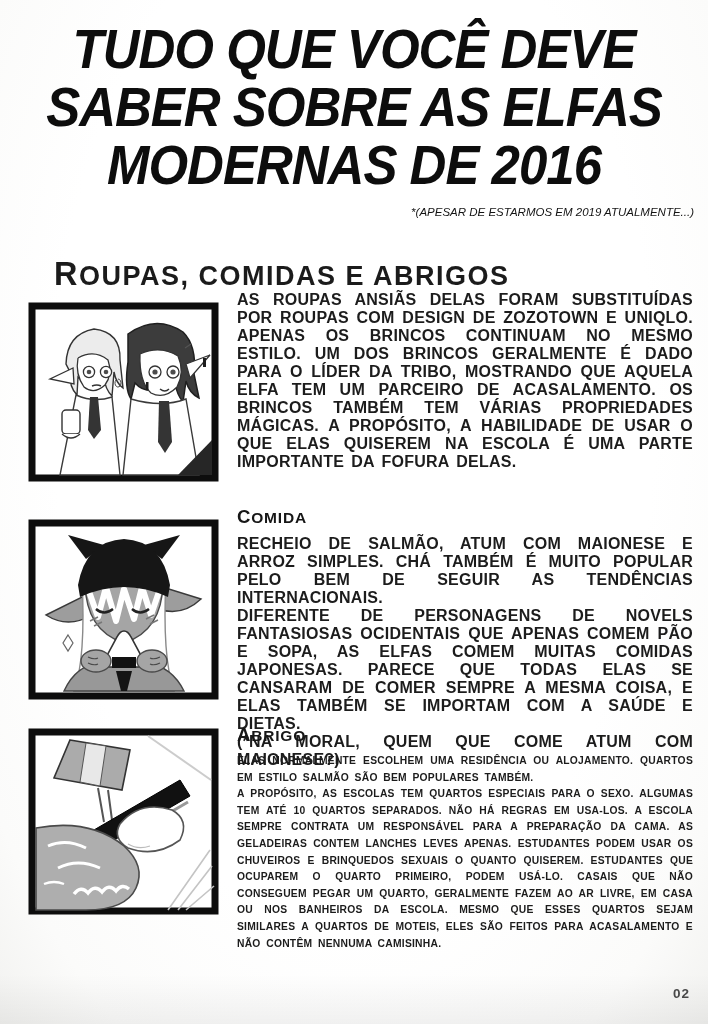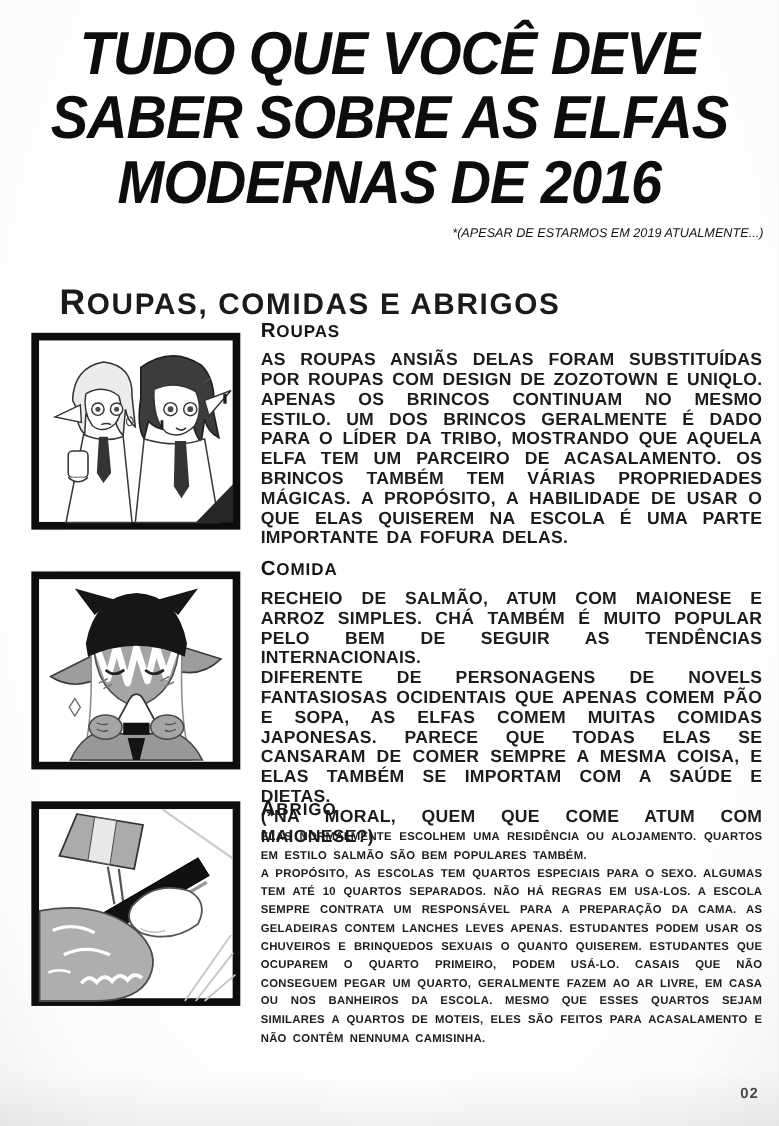--- a/index.html
+++ b/index.html
@@ -124,21 +124,20 @@
         <path d="M48 93 Q66 101 84 95 L92 173 L32 173 Z" fill="#ffffff" stroke="#3a3a3a" stroke-width="1.4"></path>
         <path d="M62 95 L70 95 L73 128 L66 137 L60 128 Z" fill="#343434"></path>
         <rect x="34" y="108" width="18" height="24" rx="4" fill="#ffffff" stroke="#333" stroke-width="1.4"></rect>
         <path d="M34 132 q9 8 18 0" fill="#ffffff" stroke="#333" stroke-width="1.3"></path>
         <path d="M88 78 a3 4 0 1 0 2 -1" fill="none" stroke="#444" stroke-width="1"></path>
       </g>
     </svg>
   </figure>
 
   <div class="text-col text-1">
-    <h3 class="sub-heading">ROUPAS</h3>
     <p>AS ROUPAS ANSIÃS DELAS FORAM SUBSTITUÍDAS POR ROUPAS COM DESIGN DE ZOZOTOWN E UNIQLO. APENAS OS BRINCOS CONTINUAM NO MESMO ESTILO. UM DOS BRINCOS GERALMENTE É DADO PARA O LÍDER DA TRIBO, MOSTRANDO QUE AQUELA ELFA TEM UM PARCEIRO DE ACASALAMENTO. OS BRINCOS TAMBÉM TEM VÁRIAS PROPRIEDADES MÁGICAS. A PROPÓSITO, A HABILIDADE DE USAR O QUE ELAS QUISEREM NA ESCOLA É UMA PARTE IMPORTANTE DA FOFURA DELAS.</p>
   </div>
 
   <figure class="panel panel-2">
     <svg width="191" height="181" viewBox="0 0 191 181">
       <rect x="4" y="4" width="183" height="173" fill="#ffffff" stroke="#0d0d0d" stroke-width="7"></rect>
 
       <path d="M18 96 L62 74 L64 96 Q40 110 18 96 Z" fill="#9d9d9d" stroke="#3a3a3a" stroke-width="1.4"></path>
       <path d="M173 80 L128 66 L130 90 Q154 98 173 80 Z" fill="#9d9d9d" stroke="#3a3a3a" stroke-width="1.4"></path>
 

